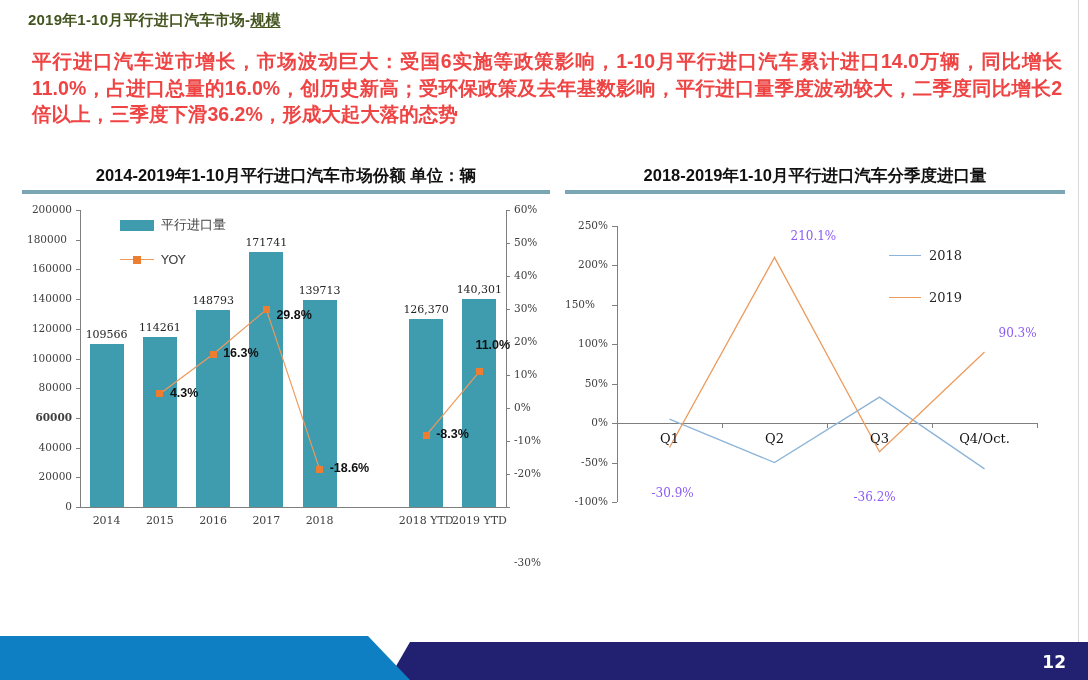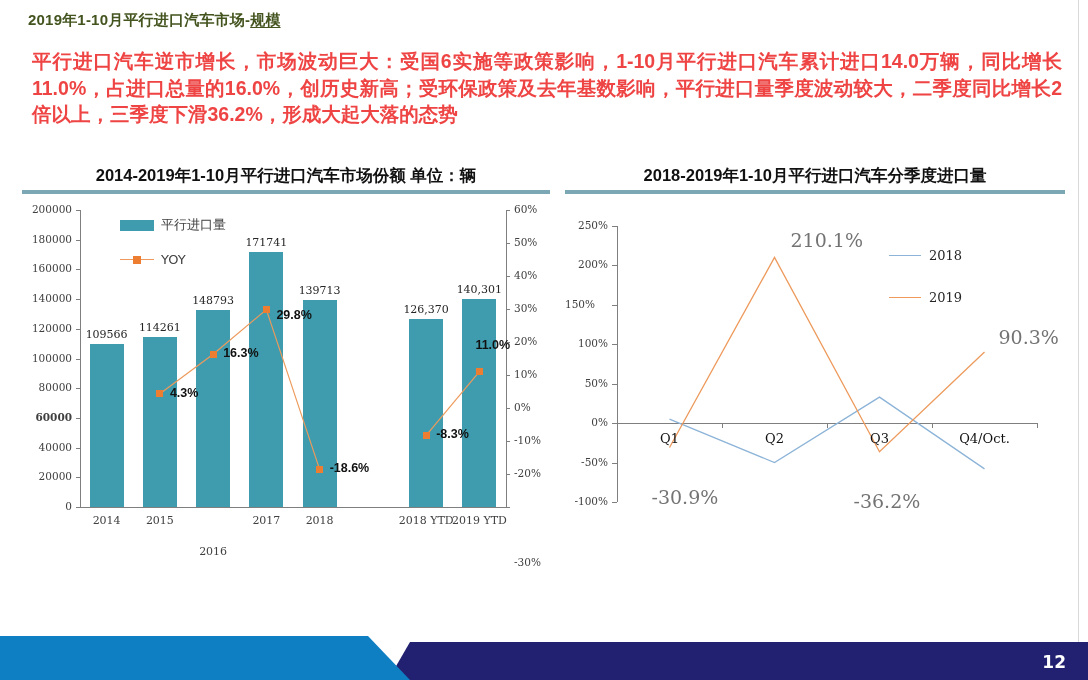--- a/index.html
+++ b/index.html
@@ -79,21 +79,21 @@
     content:"";position:absolute;left:13px;top:2px;width:8px;height:8px;background:#ed7d31;
   }
   .legend-text{
     font-size:13px;color:#404040;
     font-family:"DejaVu Sans","Liberation Sans",sans-serif;white-space:nowrap;
   }
 
   
   #chart-right{height:330px;margin-top:14px;}
   .pt-label{
-    position:absolute;font-size:19px;color:#737373;white-space:nowrap;
+    position:absolute;font-size:12px;color:#8b5cf6;white-space:nowrap;
     font-family:"DejaVu Serif","Liberation Serif",serif;
   }
   .q-label{
     position:absolute;font-size:13px;color:#111;white-space:nowrap;
     font-family:"DejaVu Serif","Liberation Serif",serif;text-align:center;
   }
   .rlegend{position:absolute;display:flex;align-items:center;gap:8px;}
   .rlegend .ln{width:32px;height:1.6px;}
   .rlegend .tx{
     font-size:13px;color:#262626;
@@ -152,21 +152,21 @@
         <div class="ax-label" style="left: 0px; top: 179.2px; width: 50px; text-align: right;">80000</div>
         <div class="tick" style="left: 54px; top: 156.5px; width: 4px; height: 1px;"></div>
         <div class="ax-label" style="left: 0px; top: 149.5px; width: 50px; text-align: right;">100000</div>
         <div class="tick" style="left: 54px; top: 126.8px; width: 4px; height: 1px;"></div>
         <div class="ax-label" style="left: 0px; top: 119.8px; width: 50px; text-align: right;">120000</div>
         <div class="tick" style="left: 54px; top: 97.1px; width: 4px; height: 1px;"></div>
         <div class="ax-label" style="left: 0px; top: 90.1px; width: 50px; text-align: right;">140000</div>
         <div class="tick" style="left: 54px; top: 67.4px; width: 4px; height: 1px;"></div>
         <div class="ax-label" style="left: 0px; top: 60.4px; width: 50px; text-align: right;">160000</div>
         <div class="tick" style="left: 54px; top: 37.7px; width: 4px; height: 1px;"></div>
-        <div class="ax-label" style="left: 0px; top: 30.7px; width: 50px; text-align: right;">180000</div>
+        <div class="ax-label" style="left: 0px; top: 30.7px; width: 50px; text-align: center;">180000</div>
         <div class="tick" style="left: 54px; top: 8px; width: 4px; height: 1px;"></div>
         <div class="ax-label" style="left: 0px; top: 1px; width: 50px; text-align: right;">200000</div>
         <div class="axisline" style="left: 58px; top: 8px; width: 1px; height: 297px;"></div>
         <div class="axisline" style="left: 58px; top: 305px; width: 426px; height: 1px;"></div>
         <div class="tick" style="left: 484px; top: 305px; width: 4px; height: 1px;"></div>
         <div class="ax-label" style="left: 492px; top: 310px; margin-top: 44px;">-30%</div>
         <div class="tick" style="left: 484px; top: 272px; width: 4px; height: 1px;"></div>
         <div class="ax-label" style="left: 492px; top: 265px;">-20%</div>
         <div class="tick" style="left: 484px; top: 239px; width: 4px; height: 1px;"></div>
         <div class="ax-label" style="left: 492px; top: 232px;">-10%</div>
@@ -210,21 +210,21 @@
         <div class="yoy-marker" style="left: 240.875px; top: 104.16px;"></div>
         <div class="yoy-label" style="left: 254.375px; top: 105.66px;">29.8%</div>
         <div class="yoy-marker" style="left: 294.125px; top: 263.88px;"></div>
         <div class="yoy-label" style="left: 307.625px; top: 259.38px;">-18.6%</div>
         <div class="yoy-marker" style="left: 400.625px; top: 229.89px;"></div>
         <div class="yoy-label" style="left: 414.125px; top: 225.39px;">-8.3%</div>
         <div class="yoy-marker" style="left: 453.875px; top: 166.2px;"></div>
         <div class="yoy-label" style="left: 453.375px; top: 135.7px;">11.0%</div>
         <div class="cat-label" style="left: 50.625px; top: 312px; width: 68px;">2014</div>
         <div class="cat-label" style="left: 103.875px; top: 312px; width: 68px;">2015</div>
-        <div class="cat-label" style="left: 157.125px; top: 312px; width: 68px; margin-top: 31px;">2016</div>
+        <div class="cat-label" style="left: 157.125px; top: 312px; width: 68px;">2016</div>
         <div class="cat-label" style="left: 210.375px; top: 312px; width: 68px;">2017</div>
         <div class="cat-label" style="left: 263.625px; top: 312px; width: 68px;">2018</div>
         <div class="cat-label" style="left: 370.125px; top: 312px; width: 68px;">2018 YTD</div>
         <div class="cat-label" style="left: 423.375px; top: 312px; width: 68px;">2019 YTD</div>
         <div class="legend-item" style="left: 98px; top: 14px;">
           <div class="legend-swatch-bar"></div>
           <div class="legend-text">平行进口量</div>
         </div>
         <div class="legend-item" style="left: 98px; top: 50px;">
           <div class="legend-swatch-line"></div>

